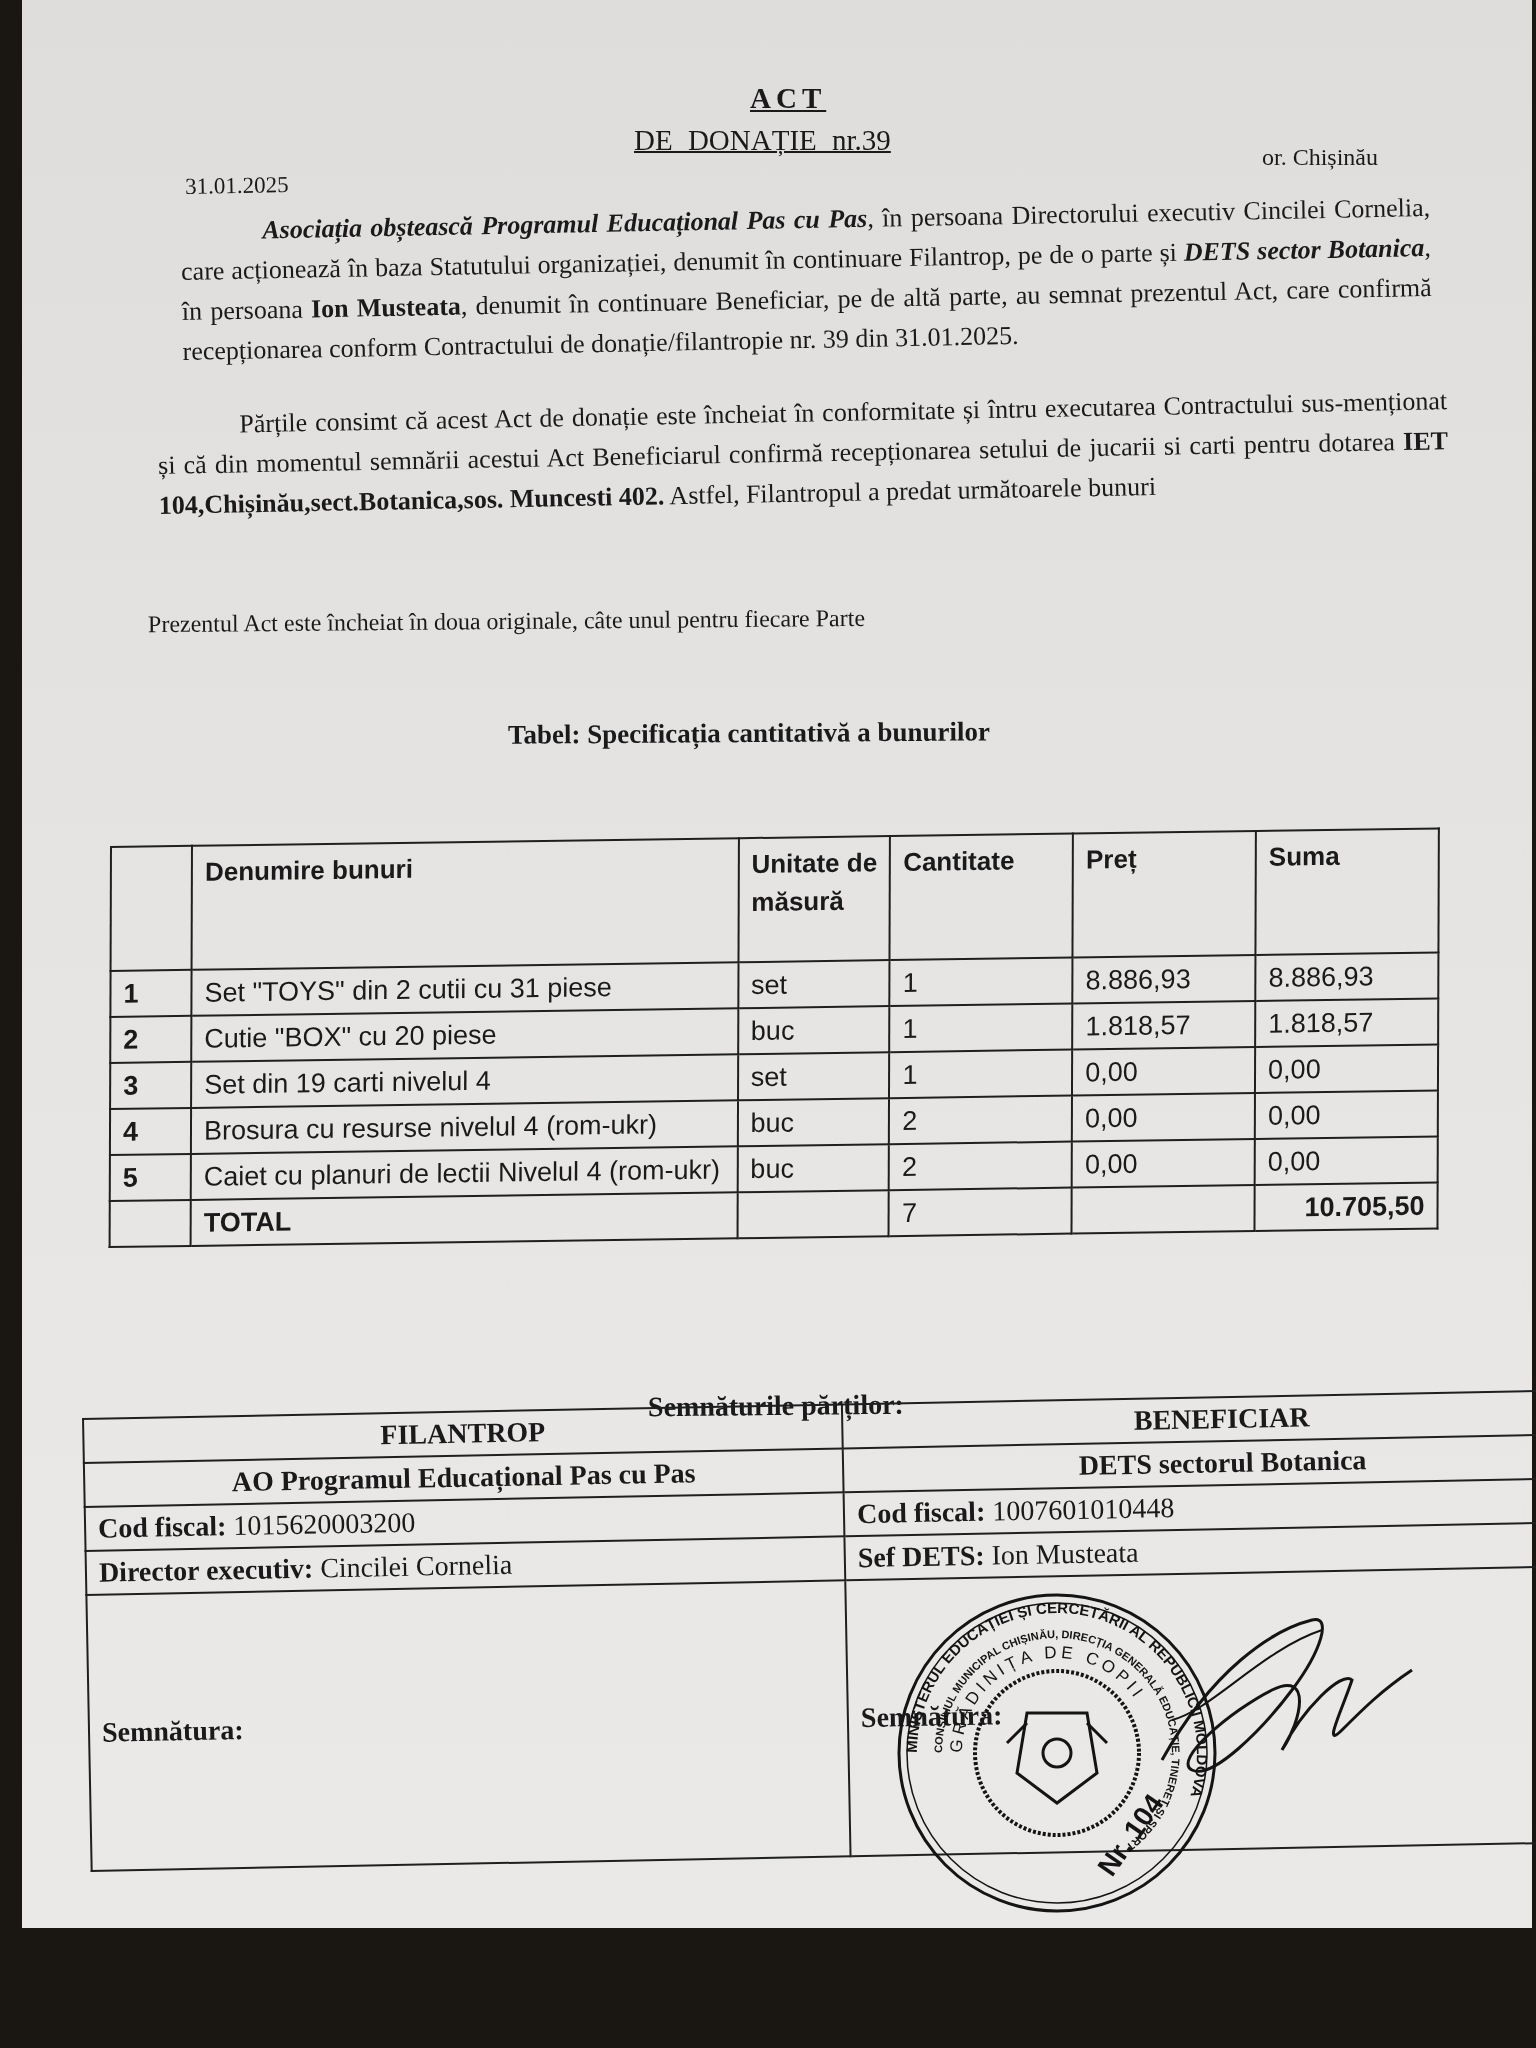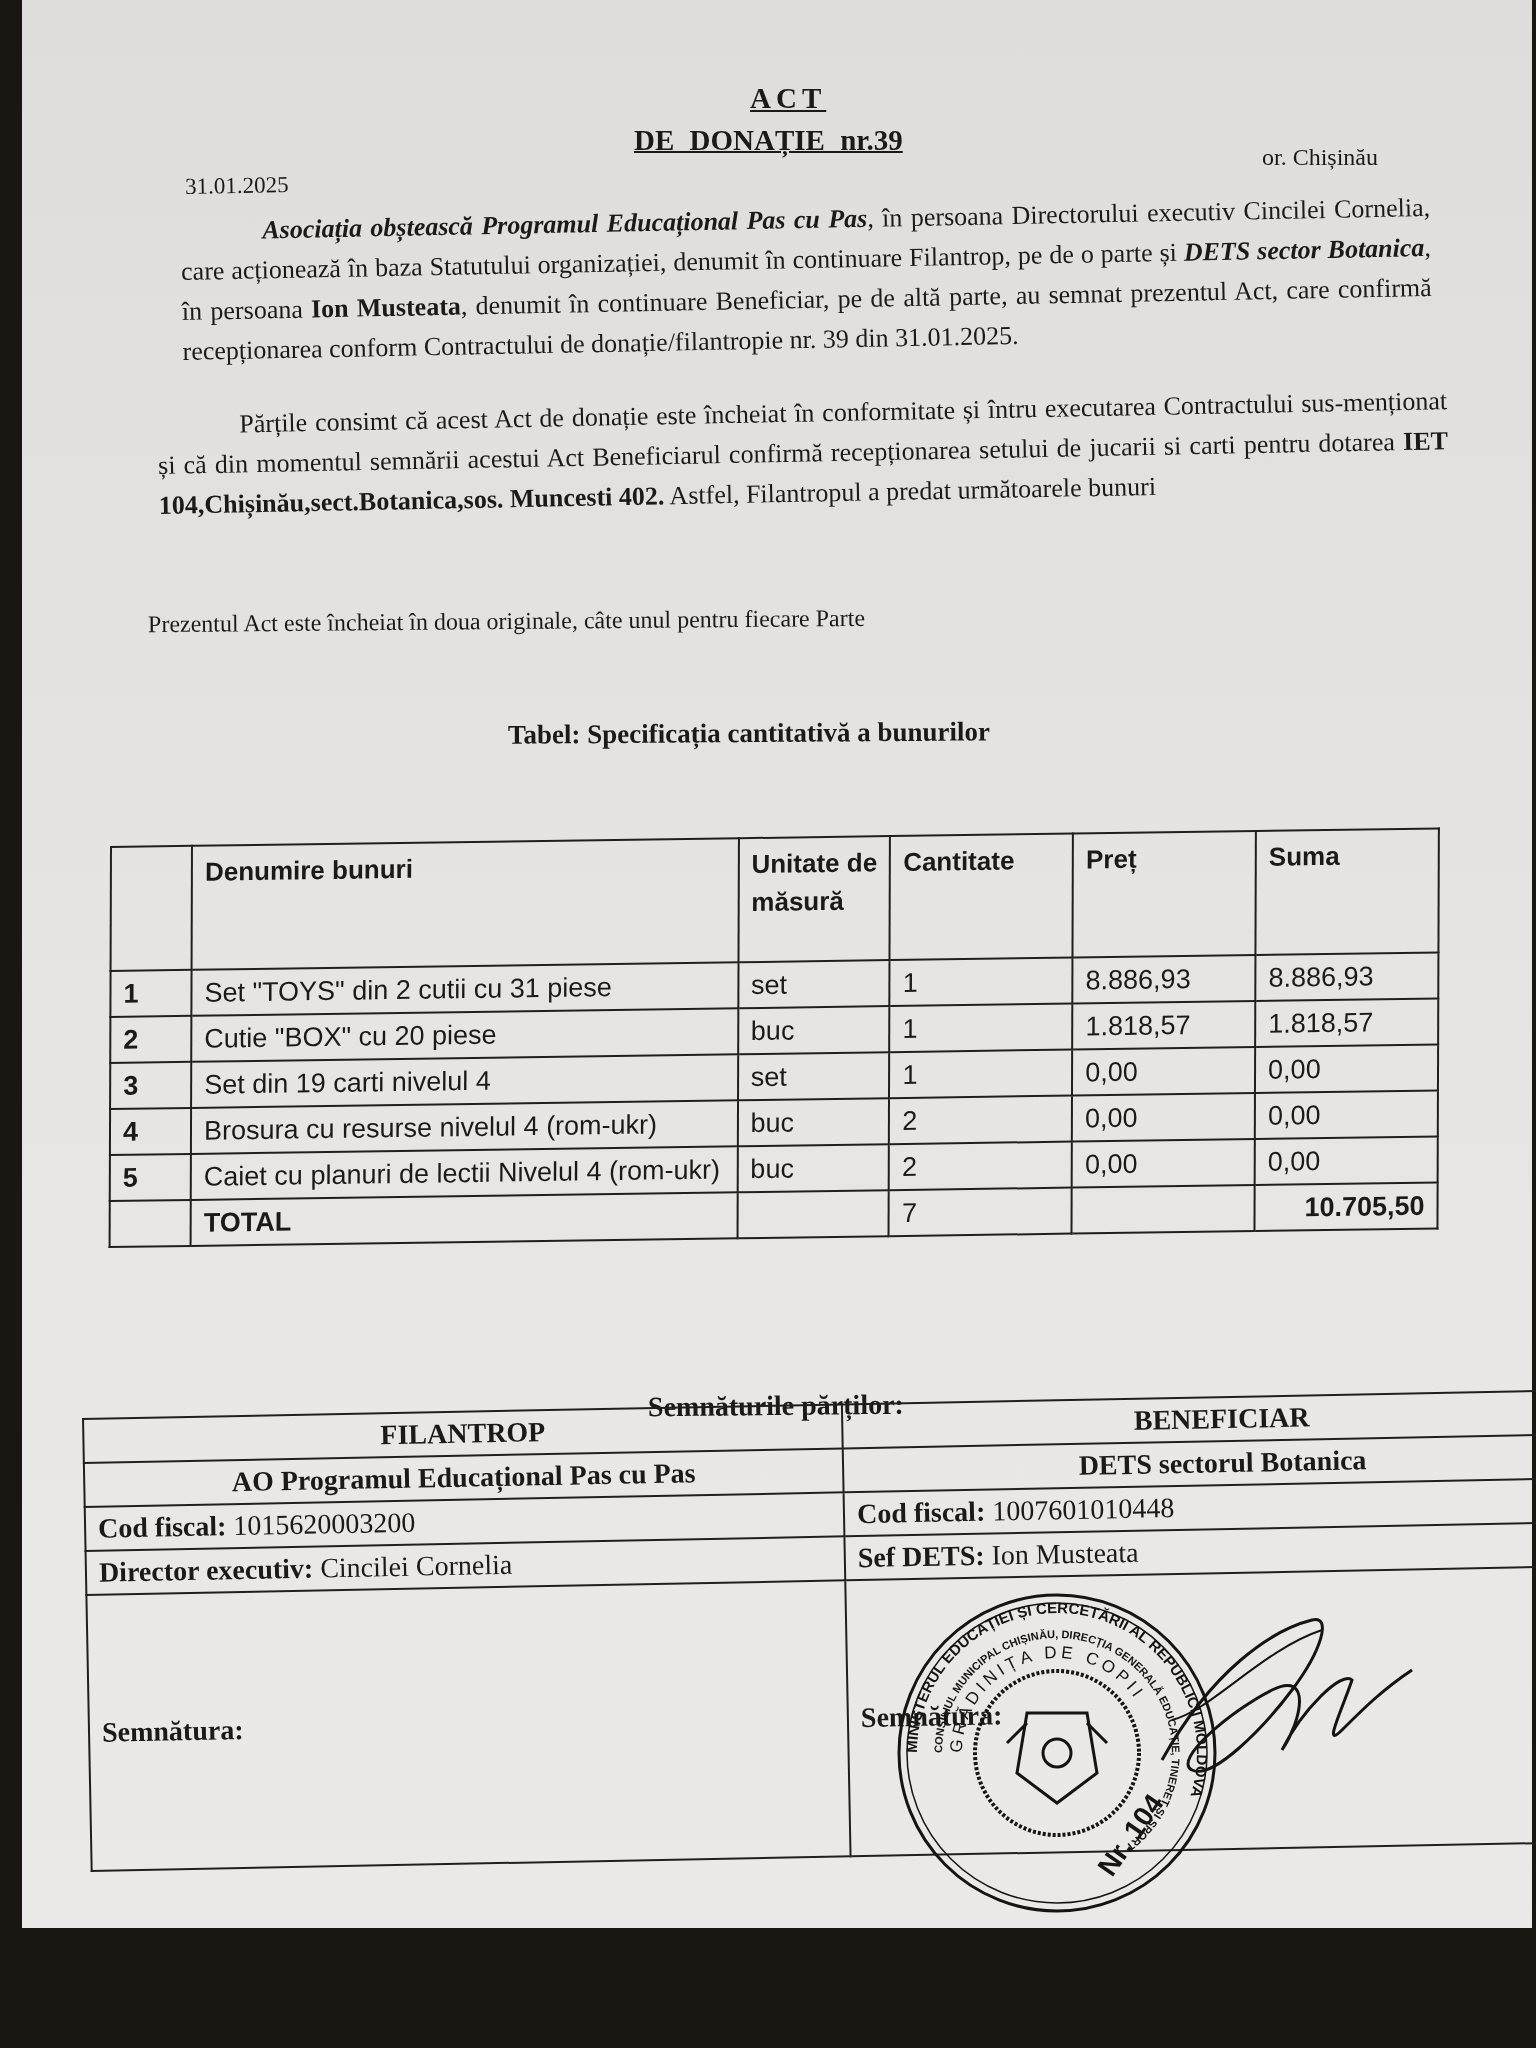--- a/index.html
+++ b/index.html
@@ -8,21 +8,21 @@
     background: #1a1612;
     font-family: "Liberation Serif", serif;
     color: #1a1a1a;
     position: relative;
   }
   .paper {
     position: absolute; left: 22px; top: 0; width: 1510px; height: 1928px;
     background: linear-gradient(180deg, #dedddb 0%, #e4e3e1 40%, #e8e7e5 70%, #eae9e7 100%);
   }
   .title-1 { position: absolute; left: 728px; top: 82px; font-size: 29px; font-weight: bold; letter-spacing: 5px; text-decoration: underline; }
-  .title-2 { position: absolute; left: 612px; top: 124px; font-size: 29px; font-weight: bold; text-decoration: underline; text-decoration-thickness: 2px; word-spacing: 8px; }
+  .title-2 { position: absolute; left: 612px; top: 124px; font-size: 29px; font-weight: normal; text-decoration: underline; text-decoration-thickness: 2px; word-spacing: 8px; }
   .date { position: absolute; left: 163px; top: 173px; font-size: 23px; transform: rotate(-1.2deg); }
   .city { position: absolute; left: 1240px; top: 144px; font-size: 24px; }
   .para {
     position: absolute; left: 130px; width: 1290px;
     font-size: 26px; line-height: 40px; text-align: justify;
     transform-origin: left top; transform: rotate(-1.1deg);
   }
   .para p { margin: 0; }
   .para .indent { text-indent: 82px; }
   .p1 { top: 212px; left: 158px; width: 1250px; }

